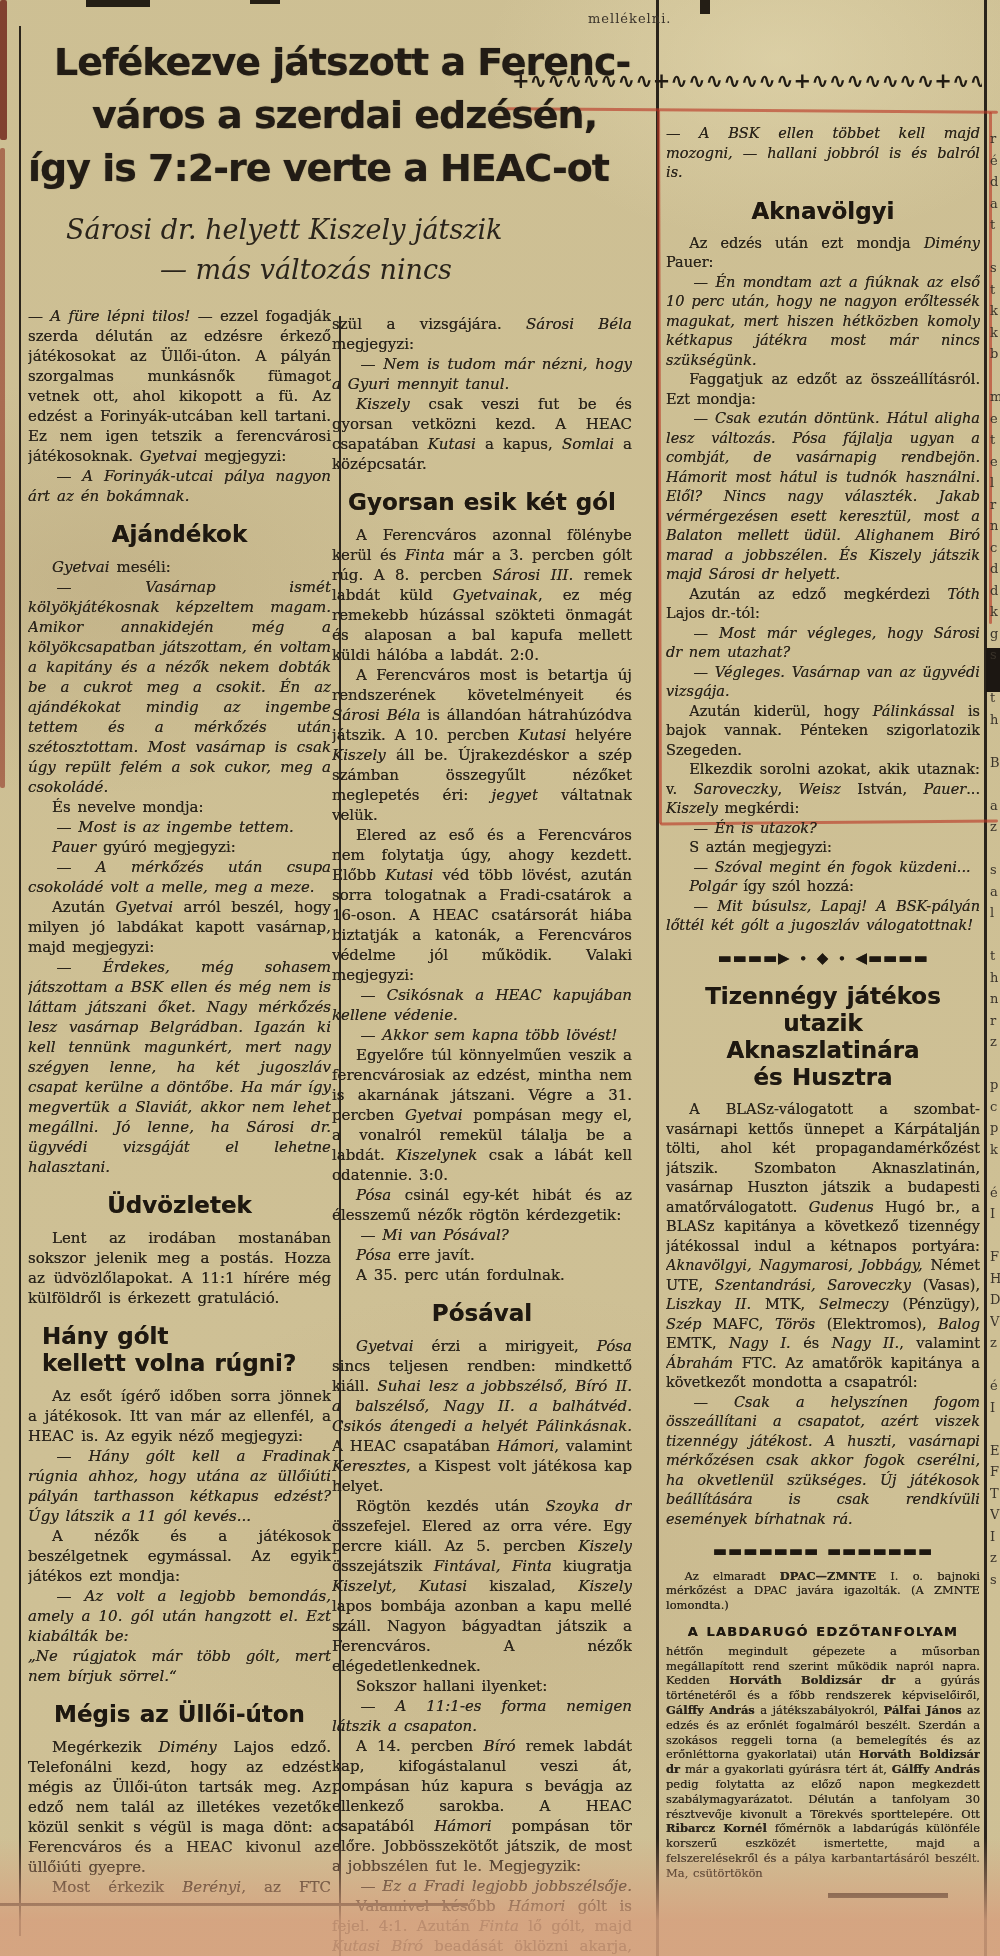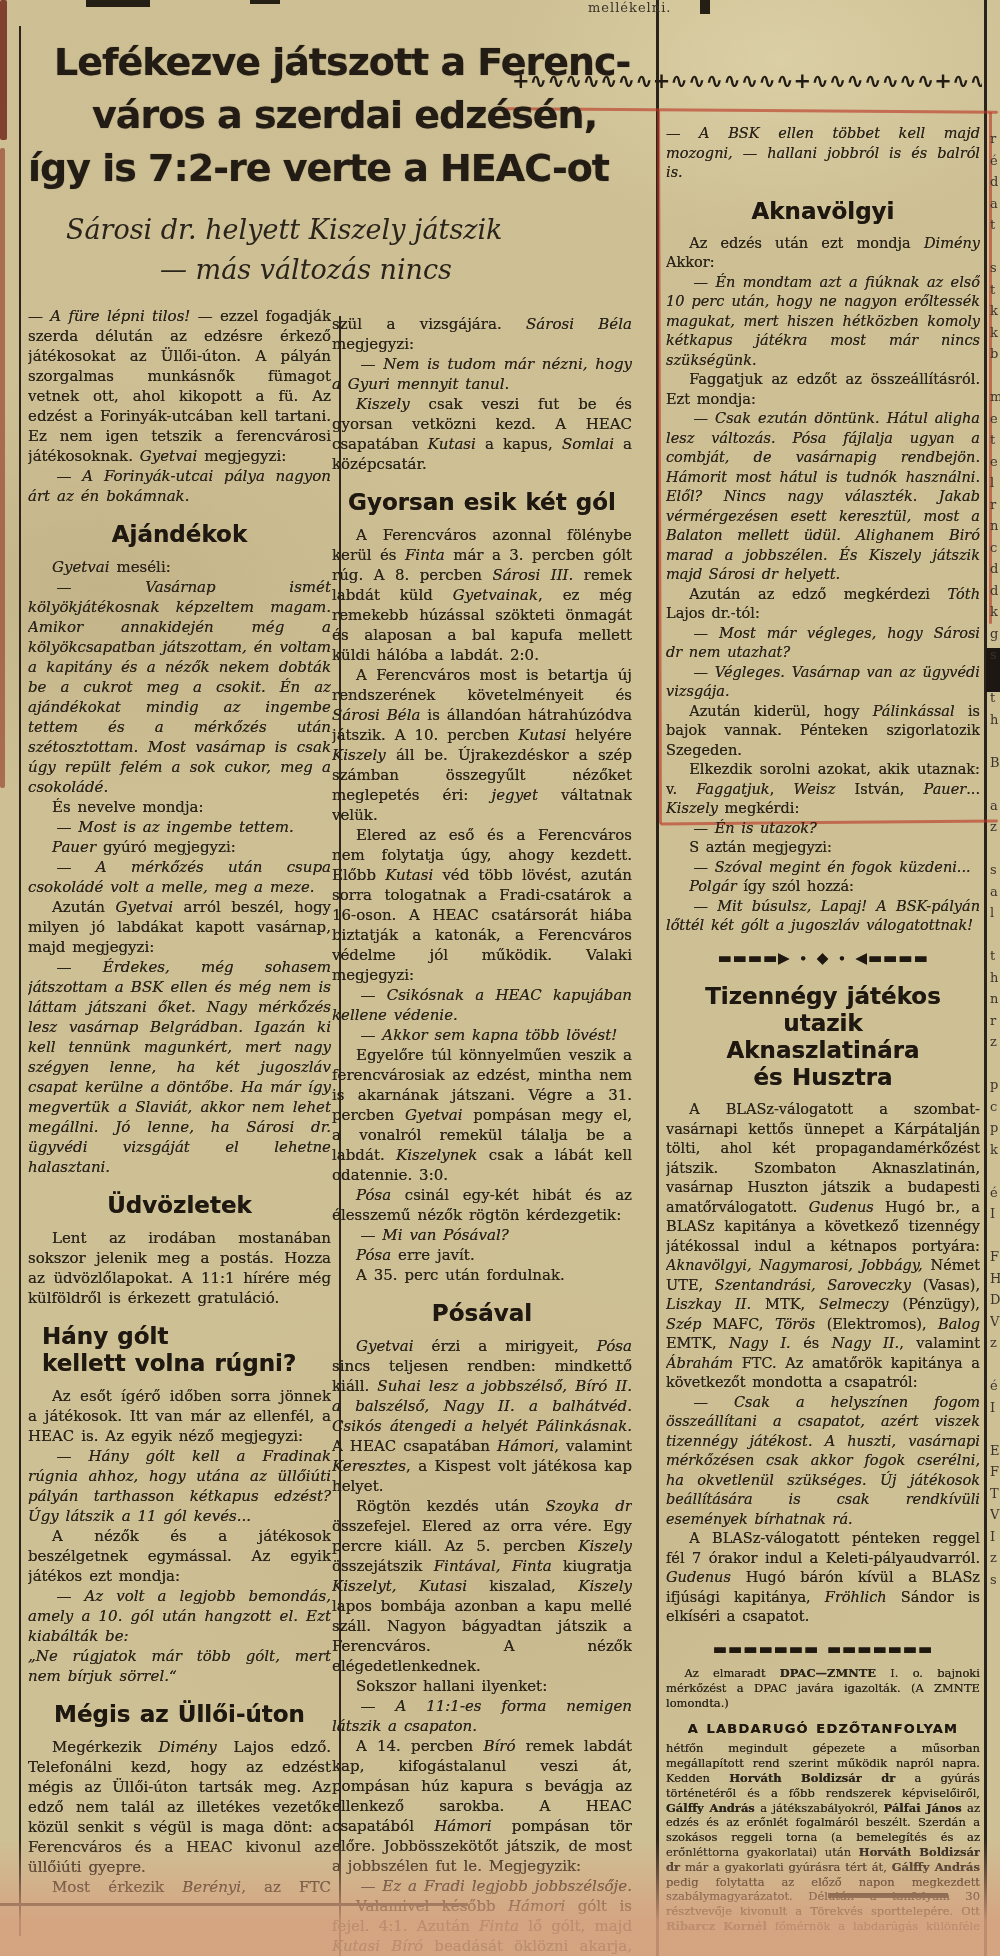--- a/index.html
+++ b/index.html
@@ -30,21 +30,21 @@
   .speck{position:absolute;background:#241e15;}
   .speck1{left:86px;top:0;width:64px;height:7px;}
   .speck2{left:250px;top:0;width:30px;height:4px;}
   .speck3{left:700px;top:0;width:10px;height:14px;}
   .black-block{position:absolute;left:986px;top:648px;width:14px;height:44px;background:#1c1712;}
   .bottom-fade{position:absolute;left:0;top:1838px;width:1000px;height:118px;
     background:linear-gradient(rgba(216,166,133,0), rgba(214,160,126,.85) 70%);pointer-events:none;}
   .bottom-line{position:absolute;left:0;top:1903px;width:468px;height:3px;background:#352c21;}
   .bottom-line2{position:absolute;left:828px;top:1893px;width:120px;height:5px;background:#2d261c;}
   
-  .masthead-frag{position:absolute;left:588px;top:0;font-size:13px;letter-spacing:1px;color:#3a332a;}
+  .masthead-frag{position:absolute;left:588px;top:11px;font-size:13px;letter-spacing:1px;color:#3a332a;}
   .ornament-top{position:absolute;left:512px;top:62px;width:470px;height:40px;overflow:hidden;
     font-family:"DejaVu Sans",sans-serif;font-weight:bold;font-size:21px;line-height:38px;
     color:#221c14;letter-spacing:0;white-space:nowrap;}
   
   .headline{position:absolute;left:28px;top:36px;width:632px;margin:0;
     font-family:"DejaVu Sans",sans-serif;font-weight:bold;color:#221c15;
     font-size:38px;line-height:53px;letter-spacing:-1px;
     text-shadow:0 0 1px rgba(30,24,16,.6);}
   .headline span{display:block;white-space:nowrap;}
   .hl1{padding-left:26px;}
@@ -163,41 +163,40 @@
       <div class="p"><span>Rögtön kezdés után </span><span class="i">Szoyka dr</span><span> összefejel. Elered az orra vére. Egy percre kiáll. Az 5. percben </span><span class="i">Kiszely</span><span> összejátszik </span><span class="i">Fintával, Finta</span><span> kiugratja </span><span class="i">Kiszelyt, Kutasi</span><span> kiszalad, </span><span class="i">Kiszely</span><span> lapos bombája azonban a kapu mellé száll. Nagyon bágyadtan játszik a Ferencváros. A nézők elégedetlenkednek.</span></div>
       <div class="p">Sokszor hallani ilyenket:</div>
       <div class="q">— A 11:1-es forma nemigen látszik a csapaton.</div>
       <div class="p"><span>A 14. percben </span><span class="i">Bíró</span><span> remek labdát kap, kifogástalanul veszi át, pompásan húz kapura s bevágja az ellenkező sarokba. A HEAC csapatából </span><span class="i">Hámori</span><span> pompásan tör előre. Jobbösszekötőt játszik, de most a jobbszélen fut le. Megjegyzik:</span></div>
       <div class="q">— Ez a Fradi legjobb jobbszélsője.</div>
       <div class="p"><span>Valamivel később </span><span class="i">Hámori</span><span> gólt is fejel. 4:1. Azután </span><span class="i">Finta</span><span> lő gólt, majd </span><span class="i">Kutasi Bíró</span><span> beadását öklözni akarja, </span><span class="i">de a labda a hálóba hull. Ez is gól. 6:1.</span></div>
     </div>
   <div id="colC" class="col">
       <div class="q noind">— A BSK ellen többet kell majd mozogni, — hallani jobbról is és balról is.</div>
       <div class="bh">Aknavölgyi</div>
-      <div class="p"><span>Az edzés után ezt mondja </span><span class="i">Dimény</span><span> Akkor:</span></div>
+      <div class="p"><span>Az edzés után ezt mondja </span><span class="i">Dimény</span><span> Pauer:</span></div>
       <div class="q">— Én mondtam azt a fiúknak az első 10 perc után, hogy ne nagyon erőltessék magukat, mert hiszen hétközben komoly kétkapus játékra most már nincs szükségünk.</div>
       <div class="p">Faggatjuk az edzőt az összeállításról. Ezt mondja:</div>
       <div class="q">— Csak ezután döntünk. Hátul aligha lesz változás. Pósa fájlalja ugyan a combját, de vasárnapig rendbejön. Hámorit most hátul is tudnók használni. Elől? Nincs nagy választék. Jakab vérmérgezésen esett keresztül, most a Balaton mellett üdül. Alighanem Biró marad a jobbszélen. És Kiszely játszik majd Sárosi dr helyett.</div>
       <div class="p"><span>Azután az edző megkérdezi </span><span class="i">Tóth</span><span> Lajos dr.-tól:</span></div>
       <div class="q">— Most már végleges, hogy Sárosi dr nem utazhat?</div>
       <div class="q">— Végleges. Vasárnap van az ügyvédi vizsgája.</div>
       <div class="p"><span>Azután kiderül, hogy </span><span class="i">Pálinkással</span><span> is bajok vannak. Pénteken szigorlatozik Szegeden.</span></div>
-      <div class="p"><span>Elkezdik sorolni azokat, akik utaznak: v. </span><span class="i">Faggatjuk</span><span>, </span><span class="i">Weisz</span><span> István, </span><span class="i">Pauer</span><span>... </span><span class="i">Kiszely</span><span> megkérdi:</span></div>
+      <div class="p"><span>Elkezdik sorolni azokat, akik utaznak: v. </span><span class="i">Saroveczky</span><span>, </span><span class="i">Weisz</span><span> István, </span><span class="i">Pauer</span><span>... </span><span class="i">Kiszely</span><span> megkérdi:</span></div>
       <div class="q">— Én is utazok?</div>
       <div class="p">S aztán megjegyzi:</div>
       <div class="q">— Szóval megint én fogok küzdeni...</div>
       <div class="p"><span class="i">Polgár</span><span> így szól hozzá:</span></div>
       <div class="q">— Mit búsulsz, Lapaj! A BSK-pályán lőttél két gólt a jugoszláv válogatottnak!</div>
       <div class="orn arrows">▬▬▬▬▶ ∙ ◆ ∙ ◀▬▬▬▬</div>
       <div class="bh">Tizennégy játékos utazik
 Aknaszlatinára
 és Husztra</div>
       <div class="p"><span>A BLASz-válogatott a szombat-vasárnapi kettős ünnepet a Kárpátalján tölti, ahol két propagandamérkőzést játszik. Szombaton Aknaszlatinán, vasárnap Huszton játszik a budapesti amatőrválogatott. </span><span class="i">Gudenus</span><span> Hugó br., a BLASz kapitánya a következő tizennégy játékossal indul a kétnapos portyára: </span><span class="i">Aknavölgyi, Nagymarosi, Jobbágy,</span><span> Német UTE, </span><span class="i">Szentandrási, Saroveczky</span><span> (Vasas), </span><span class="i">Liszkay II.</span><span> MTK, </span><span class="i">Selmeczy</span><span> (Pénzügy), </span><span class="i">Szép</span><span> MAFC, </span><span class="i">Törös</span><span> (Elektromos), </span><span class="i">Balog</span><span> EMTK, </span><span class="i">Nagy I.</span><span> és </span><span class="i">Nagy II.</span><span>, valamint </span><span class="i">Ábrahám</span><span> FTC. Az amatőrök kapitánya a következőt mondotta a csapatról:</span></div>
       <div class="q">— Csak a helyszínen fogom összeállítani a csapatot, azért viszek tizennégy játékost. A huszti, vasárnapi mérkőzésen csak akkor fogok cserélni, ha okvetlenül szükséges. Új játékosok beállítására is csak rendkívüli események bírhatnak rá.</div>
-      <div class="p"><span>A BLASz-válogatott pénteken reggel fél 7 órakor indul a Keleti-pályaudvarról. </span><span class="i">Gudenus</span><span> Hugó bárón kívül a BLASz ifjúsági kapitánya, </span><span class="i">Fröhlich</span><span> Sándor is elkíséri a csapatot.</span></div>
       <div class="orn bars">▬▬▬▬▬▬▬   ▬▬▬▬▬▬▬</div>
       <div class="p sm"><span>Az elmaradt </span><span class="b">DPAC—ZMNTE</span><span> I. o. bajnoki mérkőzést a DPAC javára igazolták. (A ZMNTE lomondta.)</span></div>
       <div class="smh">A LABDARUGÓ EDZŐTANFOLYAM</div>
       <div class="p sm noind"><span>hétfőn megindult gépezete a műsorban megállapított rend szerint működik napról napra. Kedden </span><span class="b">Horváth Boldizsár dr</span><span> a gyúrás történetéről és a főbb rendszerek képviselőiről, </span><span class="b">Gálffy András</span><span> a játékszabályokról, </span><span class="b">Pálfai János</span><span> az edzés és az erőnlét fogalmáról beszélt. Szerdán a szokásos reggeli torna (a bemelegítés és az erőnléttorna gyakorlatai) után </span><span class="b">Horváth Boldizsár dr</span><span> már a gyakorlati gyúrásra tért át, </span><span class="b">Gálffy András</span><span> pedig folytatta az előző napon megkezdett szabálymagyarázatot. Délután a tanfolyam 30 résztvevője kivonult a Törekvés sporttelepére. Ott </span><span class="b">Ribarcz Kornél</span><span> főmérnök a labdarúgás különféle korszerű eszközét ismertette, majd a felszerelésekről és a pálya karbantartásáról beszélt. Ma, csütörtökön </span></div>
     </div>
 
   <div class="edge-strip">r
 é
 d
 a

